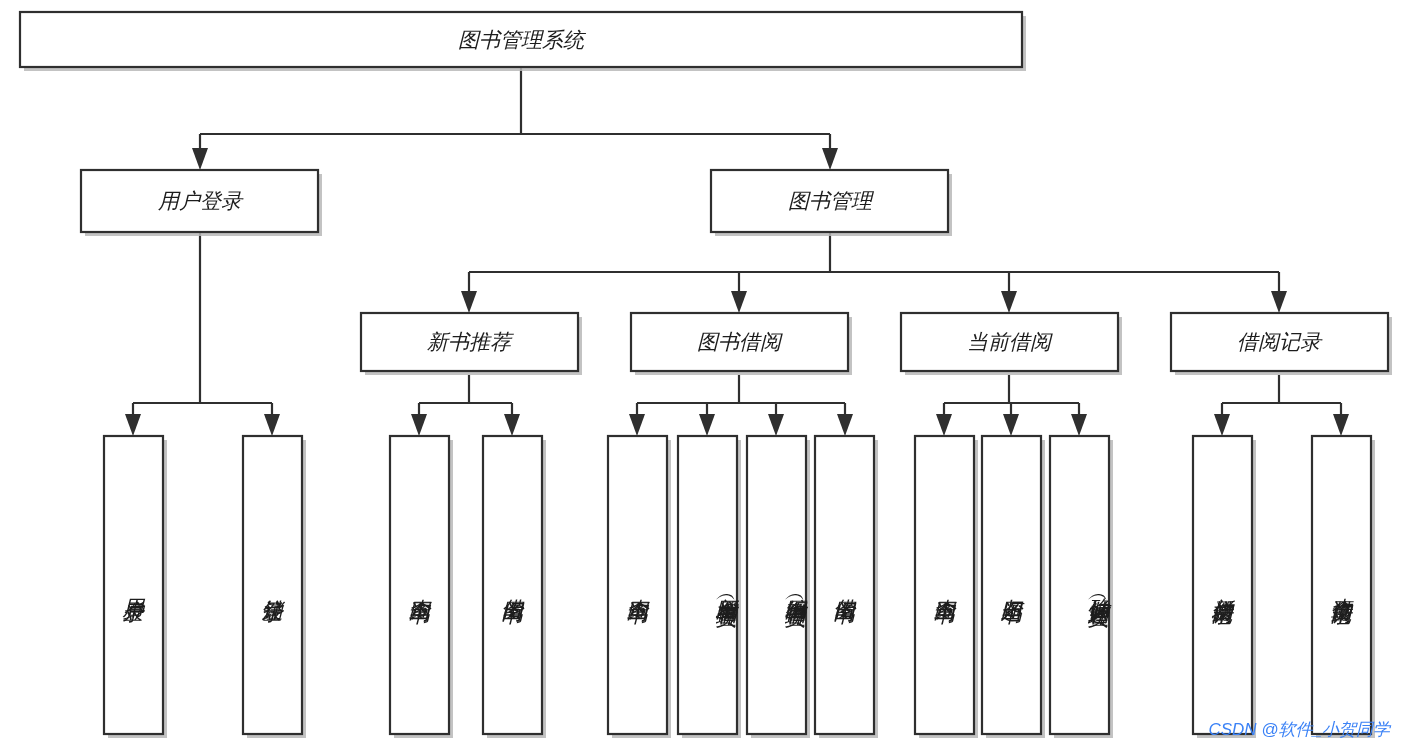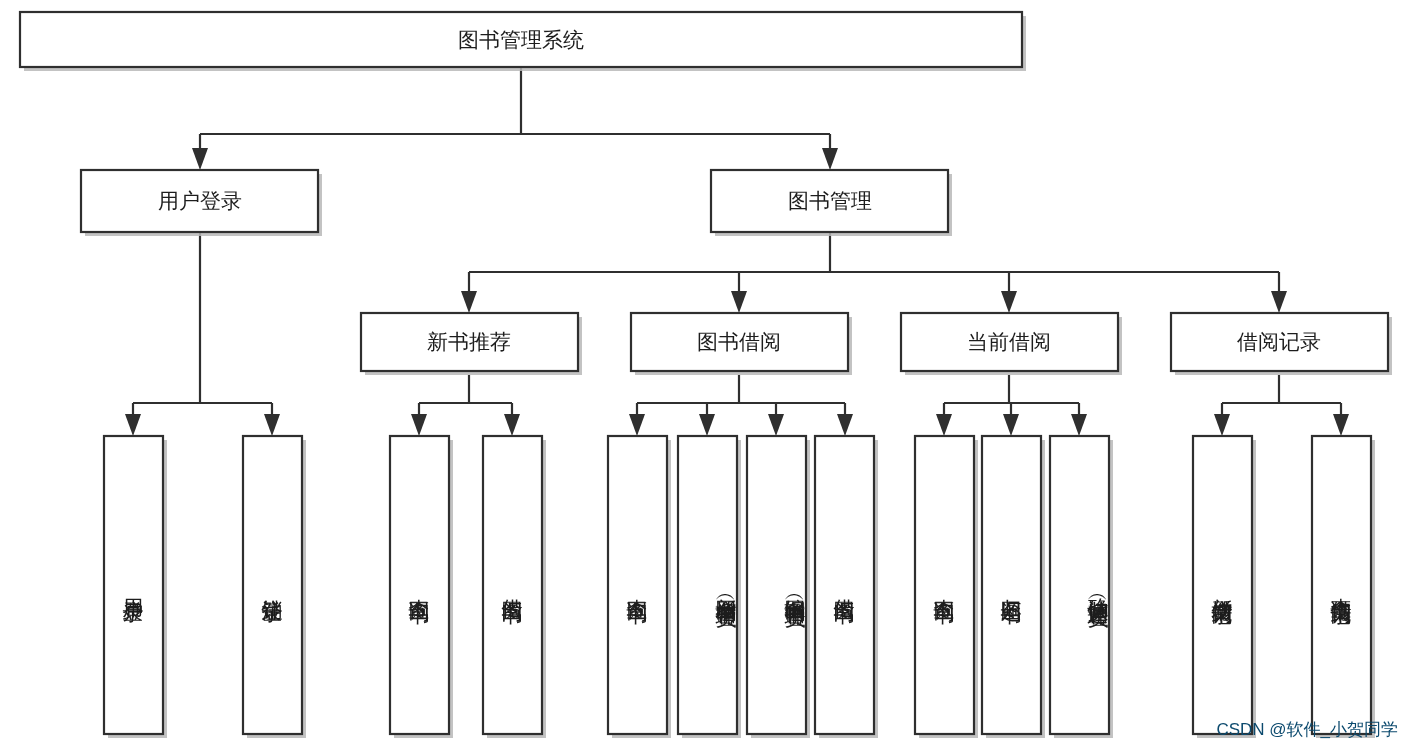--- a/index.html
+++ b/index.html
@@ -11,20 +11,21 @@
     width: 1405px;
     height: 747px;
     overflow: hidden;
     font-family: "Liberation Sans", "DejaVu Sans", sans-serif;
   }
   #diagram-root {
     position: relative;
     width: 1398px;
     height: 747px;
     background: #ffffff;
+    font-style: italic;
   }
   svg#tree-svg {
     position: absolute;
     left: 0;
     top: 0;
     width: 1405px;
     height: 747px;
   }
   .node-box {
     fill: #ffffff;
@@ -66,25 +67,25 @@
     align-items: flex-start;
     justify-content: center;
     white-space: nowrap;
     pointer-events: none;
   }
   .leaf-label.centered {
     align-items: center;
   }
   .watermark {
     position: absolute;
-    right: 0;
+    right: 8px;
     bottom: 6px;
     font-family: "Liberation Sans", "DejaVu Sans", sans-serif;
     font-size: 17px;
-    color: #0c4a6e;
+    color: #3b82f6;
     white-space: nowrap;
     margin-left: 16px;
   }
 </style>
 </head>
 <body>
 
 <div id="diagram-root">
 
   <svg id="tree-svg" viewBox="0 0 1405 747">

